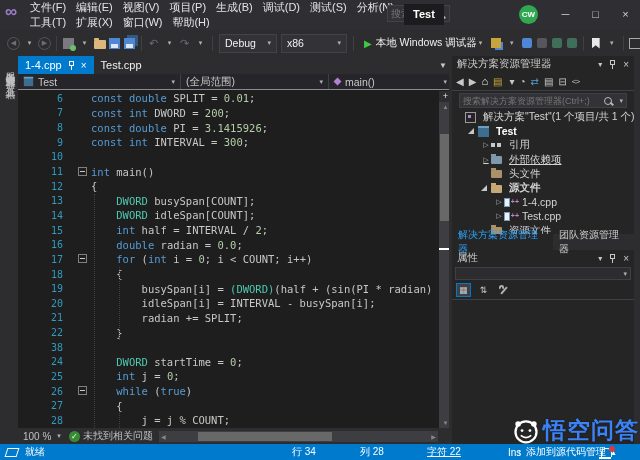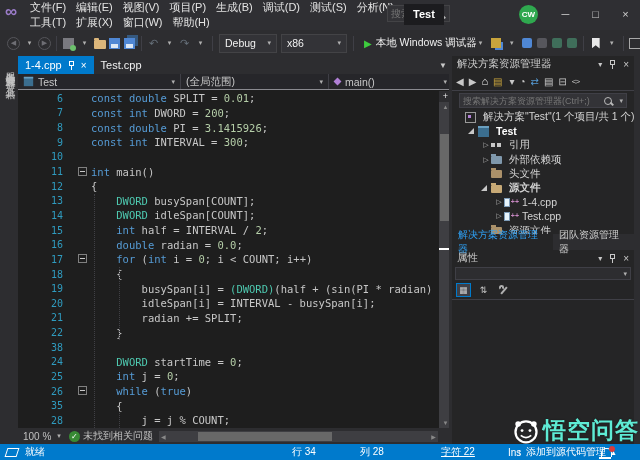--- a/index.html
+++ b/index.html
@@ -157,21 +157,21 @@
   .statusbar{position:absolute;left:0;top:444px;width:640px;height:16px;background:#007acc;
              color:#ffffff;font-size:10px;}
   .sb{position:absolute;top:0;height:16px;display:flex;align-items:center;white-space:nowrap;}
   .sb-ext{width:10px;height:7px;border:1px solid #fff;transform:skewX(-18deg);}
   .bell{width:9px;height:8px;border:1.5px solid #fff;border-bottom:none;border-radius:5px 5px 0 0;position:relative;}
   .bell::after{content:"";position:absolute;left:-3px;bottom:-2px;width:12px;height:1.5px;background:#fff;}
   .badge{position:absolute;width:6px;height:6px;border-radius:50%;background:#d83b3b;right:-4px;top:-3px;}
 
   
   .wm{position:absolute;right:1px;top:415px;display:flex;align-items:center;gap:3px;z-index:60;pointer-events:none;}
-  .wm-text{font-size:23px;font-weight:900;color:#5eead4;letter-spacing:1px;white-space:nowrap;
+  .wm-text{font-size:23px;font-weight:900;color:#3b82f6;letter-spacing:1px;white-space:nowrap;
            text-shadow:0 0 2px rgba(0,0,0,.45);}
 </style>
 </head>
 <body>
 
 <div class="app">
 
   <div class="titlebar">
     <div class="vslogo">∞</div>
     <div class="menus">
@@ -327,21 +327,21 @@
         <div class="cline"><span class="ln">17</span><span class="foldcol"><span class="foldbox"></span></span><span class="ctext"><span class="pl">    </span><span class="kw">for</span><span class="pl"> (</span><span class="kw">int</span><span class="pl"> i = </span><span class="num">0</span><span class="pl">; i &lt; COUNT; i++)</span></span></div>
         <div class="cline"><span class="ln">18</span><span class="foldcol"></span><span class="ctext"><span class="pl">    {</span></span></div>
         <div class="cline"><span class="ln">19</span><span class="foldcol"></span><span class="ctext"><span class="pl">        busySpan[i] = </span><span class="ty">(DWORD)</span><span class="pl">(half + (sin(PI * radian)</span></span></div>
         <div class="cline"><span class="ln">20</span><span class="foldcol"></span><span class="ctext"><span class="pl">        idleSpan[i] = INTERVAL - busySpan[i];</span></span></div>
         <div class="cline"><span class="ln">21</span><span class="foldcol"></span><span class="ctext"><span class="pl">        radian += SPLIT;</span></span></div>
         <div class="cline"><span class="ln">22</span><span class="foldcol"></span><span class="ctext"><span class="pl">    }</span></span></div>
         <div class="cline"><span class="ln">38</span><span class="foldcol"></span><span class="ctext"></span></div>
         <div class="cline"><span class="ln">24</span><span class="foldcol"></span><span class="ctext"><span class="pl">    </span><span class="ty">DWORD</span><span class="pl"> startTime = </span><span class="num">0</span><span class="pl">;</span></span></div>
         <div class="cline"><span class="ln">25</span><span class="foldcol"></span><span class="ctext"><span class="pl">    </span><span class="kw">int</span><span class="pl"> j = </span><span class="num">0</span><span class="pl">;</span></span></div>
         <div class="cline"><span class="ln">26</span><span class="foldcol"><span class="foldbox"></span></span><span class="ctext"><span class="pl">    </span><span class="kw">while</span><span class="pl"> (</span><span class="kw">true</span><span class="pl">)</span></span></div>
-        <div class="cline"><span class="ln">35</span><span class="foldcol"></span><span class="ctext"><span class="pl">    {</span></span></div>
+        <div class="cline"><span class="ln">27</span><span class="foldcol"></span><span class="ctext"><span class="pl">    {</span></span></div>
         <div class="cline"><span class="ln">28</span><span class="foldcol"></span><span class="ctext"><span class="pl">        j = j % COUNT;</span></span></div>
       </div>
 
     <div class="vscroll">
       <div class="vs-split">+</div>
       <div class="vs-arr">▲</div>
       <div class="vs-thumb"></div>
       <div class="vs-mark"></div>
       <div class="vs-arr vs-down">▼</div>
     </div>
@@ -400,21 +400,21 @@
           </span>
           <span>Test</span>
         </div>
         <div class="trow" style="padding-left: 29px;">
           <span class="arr">▷</span>
           <span class="tico">
             <span class="i-ref"></span>
           </span>
           <span>引用</span>
         </div>
-        <div class="trow" style="padding-left: 29px;">
+        <div class="trow" style="padding-left: 29px; text-decoration: underline;">
           <span class="arr">▷</span>
           <span class="tico">
             <span class="f-std f-ext"></span>
           </span>
           <span>外部依赖项</span>
         </div>
         <div class="trow" style="padding-left: 29px;">
           <span class="arr"></span>
           <span class="tico">
             <span class="f-std"></span>
@@ -479,21 +479,21 @@
     </div>
   </div>
 
   <div class="statusbar">
     <div class="sb" style="left:6px;">
         <span class="sb-ext"></span>
       </div>
     <div class="sb" style="left:25px;">就绪</div>
     <div class="sb" style="left:292px;">行 34</div>
     <div class="sb" style="left:360px;">列 28</div>
-    <div class="sb" style="left:441px;text-decoration:underline;">字符 22</div>
+    <div class="sb" style="left:427px;text-decoration:underline;">字符 22</div>
     <div class="sb" style="left:492px;margin-left:16px;">Ins</div>
     <div class="sb" style="left:517px;gap:4px;">
       <span>↑</span>
       <span>添加到源代码管理</span>
       <span style="font-size:7px;">▲</span>
     </div>
     <div class="sb" style="left:601px;">
       <span class="bell">
           <span class="badge"></span>
         </span>

